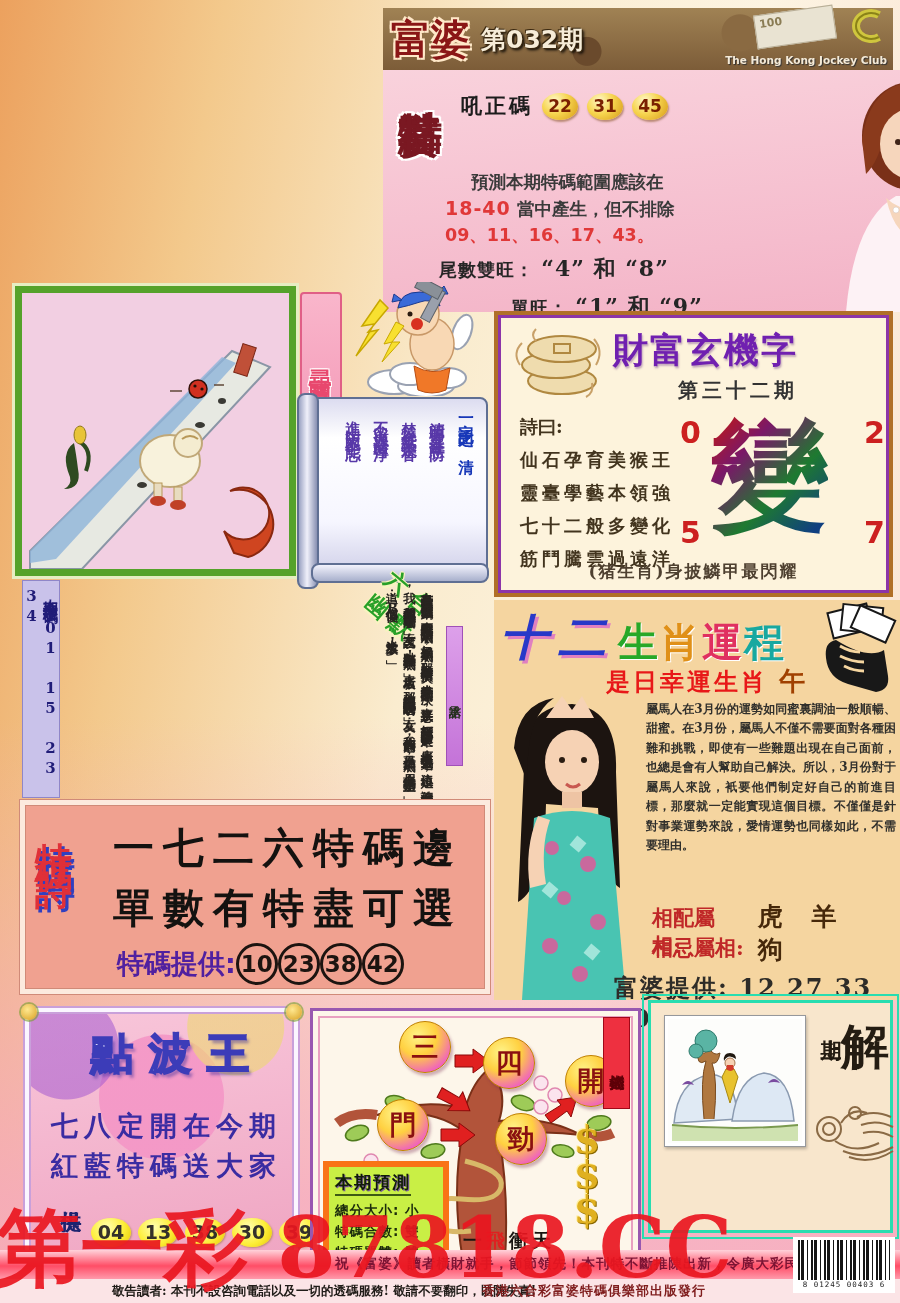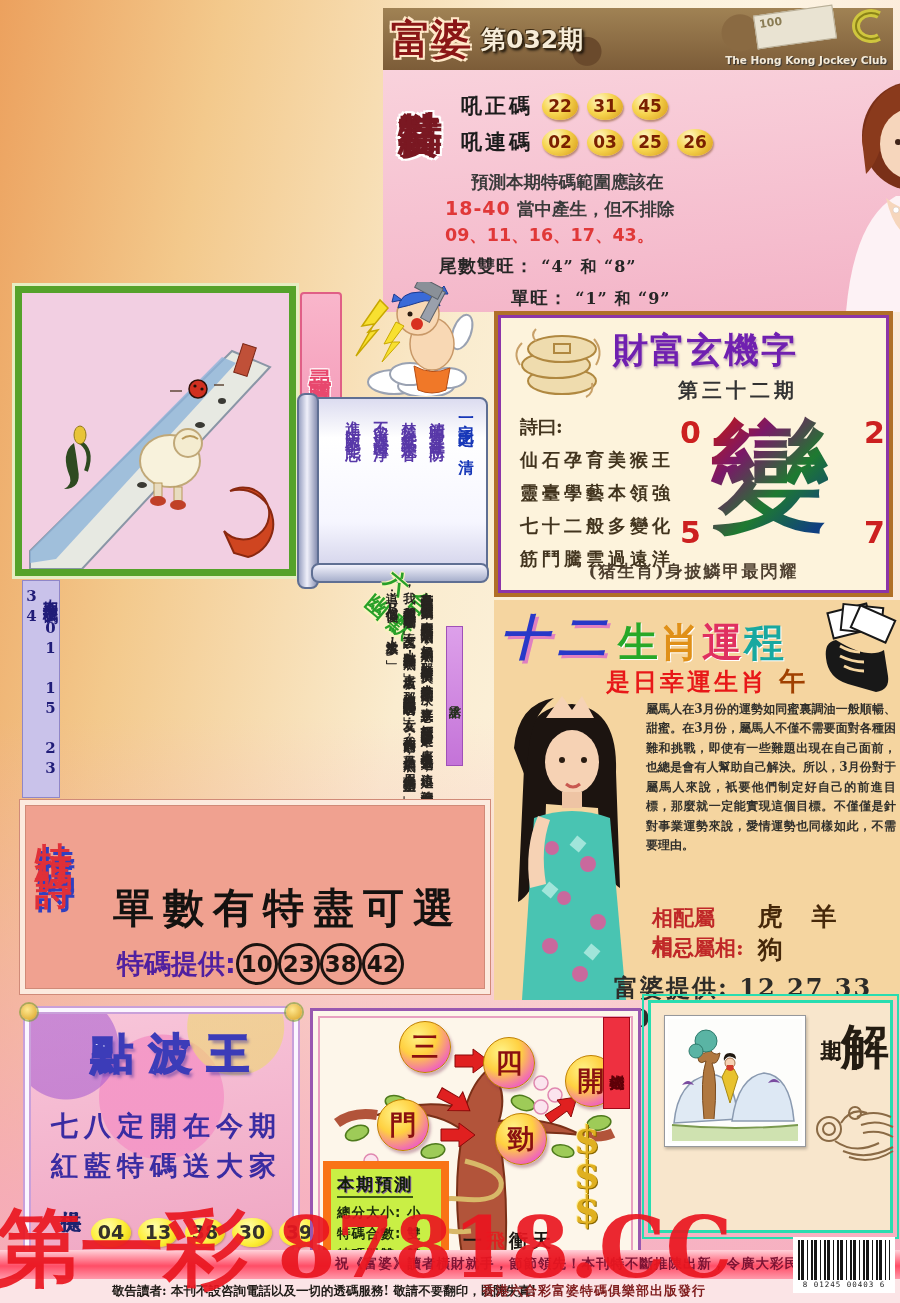--- a/index.html
+++ b/index.html
@@ -38,21 +38,21 @@
   .num-label { font-family:"DejaVu Serif", serif; font-size:21px; font-weight:900; color:#1c1c1c; letter-spacing:3px; }
   .gold-ball { display:inline-block; min-width:36px; height:27px; padding:0 4px; border-radius:50%;
     background:radial-gradient(circle at 35% 28%, #fff8c8, #f6d44e 45%, #d89c1a 95%);
     color:#7a2000; font-weight:900; text-align:center; line-height:27px; font-size:17px;
     box-shadow:1px 2px 2px rgba(110,60,0,.45); }
   #predict { left:62px; top:100px; width:300px; font-weight:bold; color:#3a3a3a; font-size:17.5px; line-height:1.45; }
   .red-num { color:#e03838; font-weight:900; }
   #predict .rng { font-size:19px; letter-spacing:1px; }
   #tails { left:56px; top:176px; width:320px; font-family:"DejaVu Serif", serif; color:#262626; }
   .tail-line { font-size:18px; font-weight:900; margin-top:8px; letter-spacing:1px; }
-  .tail-line .val { font-size:16px; }
+  .tail-line .val { font-size:22px; }
   #tail-odd { padding-left:72px; }
   #model-photo { right:0; top:0; }
 
   
   #treasure-box { left:15px; top:286px; width:281px; height:290px; background:#f2cfe2;
     border:7px solid #55a22a; box-shadow:0 0 0 3px #e6edc2; }
   #treasure-label { left:300px; top:292px; width:42px; height:142px; background:linear-gradient(#f9b6cb,#f49ab8);
     border:2px solid #e05f86; border-radius:4px; display:flex; align-items:center; justify-content:center; }
   #treasure-label span { writing-mode:vertical-rl; text-orientation:upright; font-size:23px; font-weight:900;
     color:#e8486e; letter-spacing:8px; font-family:"DejaVu Serif", serif;
@@ -183,21 +183,21 @@
     box-shadow:2px 3px 3px rgba(120,40,80,.35); }
   #ball-0 { left:86px; top:10px; } #ball-1 { left:170px; top:26px; } #ball-2 { left:252px; top:44px; }
   #ball-3 { left:64px; top:88px; } #ball-4 { left:182px; top:102px; }
   #dollars { position:absolute; right:24px; top:112px; width:54px; text-align:center; }
   #dollars span { display:block; font-size:38px; font-weight:900; color:#e0b020; line-height:.92;
     text-shadow:1px 1px 0 #8a6800, -1px -1px 0 #fff0a0; font-family:"DejaVu Serif", serif; }
   #tree-slogan { position:absolute; left:150px; bottom:14px; font-size:19px; font-weight:900; color:#181410;
     letter-spacing:4px; font-family:"DejaVu Serif", serif; }
   #tree-slogan .fly { color:#e02020; }
   #forecast { position:absolute; left:10px; top:150px; width:126px; height:102px; background:#c9ef45;
-    border:8px solid #f97316; padding:4px 6px; }
+    border:6px solid #f97316; padding:4px 6px; }
   #forecast-title { font-size:17px; font-weight:900; color:#101c08; letter-spacing:2px;
     text-shadow:1px 1px 0 #8060a0; border-bottom:2px solid #3e5a14; display:inline-block; margin-bottom:3px; }
   .forecast-row { font-size:13.5px; font-weight:900; color:#1c2c0c; margin-top:3px; letter-spacing:1px; }
 
   
   #last-box { left:648px; top:1000px; width:245px; height:233px; background:#f8e6cc;
     border:3px solid #28ddb0; outline:2px solid #28ddb0; outline-offset:4px; }
   #last-frame { position:absolute; left:13px; top:12px; width:142px; height:132px; background:#fff;
     border:1px solid #96989c; box-shadow:1px 2px 3px rgba(0,0,0,.25); padding:3px; }
   #last-small { position:absolute; left:166px; top:20px; writing-mode:vertical-rl; text-orientation:upright;
@@ -258,27 +258,20 @@
         <circle cx="96" cy="146" r="3"></circle>
           <circle cx="104" cy="140" r="3"></circle>
       </g>
     </svg>
 
     <div class="num-row" style="top:22px;">
       <span class="num-label">吼正碼</span>
       <span class="gold-ball">22</span>
       <span class="gold-ball">31</span>
       <span class="gold-ball">45</span>
-    </div>
-    <div class="num-row" style="top:58px;">
-      <span class="num-label">吼連碼</span>
-      <span class="gold-ball">02</span>
-      <span class="gold-ball">03</span>
-      <span class="gold-ball">25</span>
-      <span class="gold-ball">26</span>
     </div>
 
     <div id="predict" class="abs">
       <div style="padding-left:26px;"><span>預測本期特碼範圍應該在</span></div>
       <div><span class="red-num rng">18-40</span>
         <span>當中產生，但不排除</span></div>
       <div><span class="red-num">09、11、16、17、43。</span></div>
     </div>
 
     <div id="tails" class="abs">
@@ -387,20 +380,21 @@
   <div id="joke-area" class="abs">
     <div id="joke-banner">六合幽默</div>
     <div id="joke-title-strip">
       <span>承諾</span>
     </div>
     <div id="joke-text">女友最近在某寶上面買了一個電飯鍋。賣家特別承諾不沾鍋底，如果粘鍋底，那麼賠償十倍損失。結果女友剛用了一次，直接怒了，打電話和店老板吵了起來。店老板也十分生氣道：「這位小姐，請你老老實實的告訴我，我們的電飯鍋粘鍋底麼?」女友說：「一點都沒粘鍋底!」店老板：「那你在這跟我得吧得說啥啊。」女友：「我去你大爺的，是不沾鍋底，全尼瑪粘鍋蓋上了!」店老板也回道：「你個傻B，米放太多了!」</div>
   </div>
 
   <div id="tema-box" class="abs">
     <div id="tema-label">特碼詩</div>
+    <div class="tema-line" id="tema-line1">一七二六特碼邊</div>
     <div class="tema-line" id="tema-line2">單數有特盡可選</div>
     <div id="tema-provide">
       <span id="tema-provide-label">特碼提供:</span>
       <span class="circle-num">10</span>
       <span class="circle-num">23</span>
       <span class="circle-num">38</span>
       <span class="circle-num">42</span>
     </div>
   </div>
 

